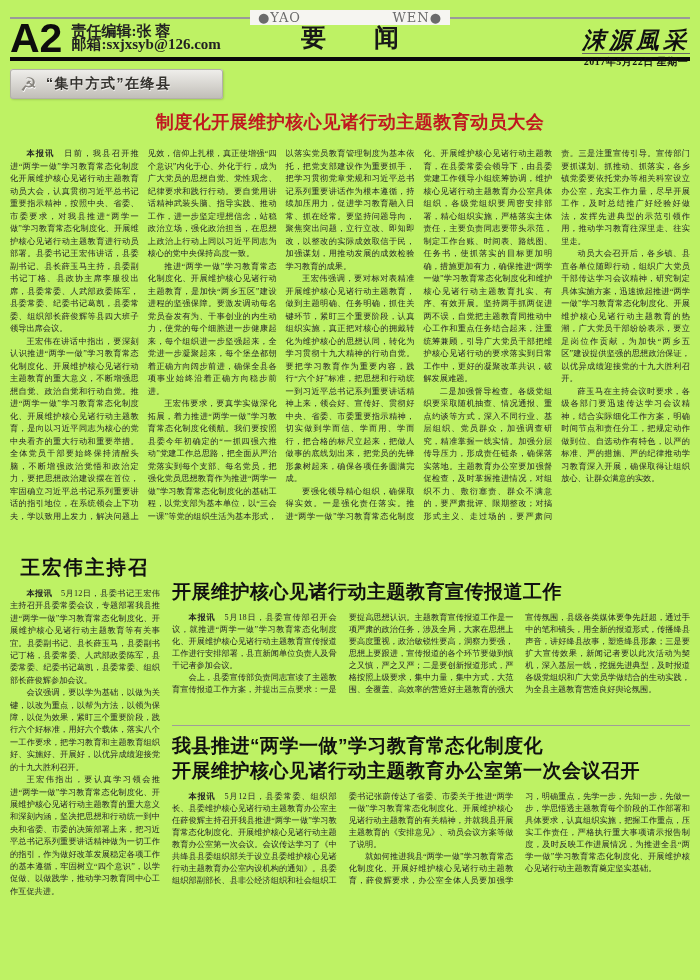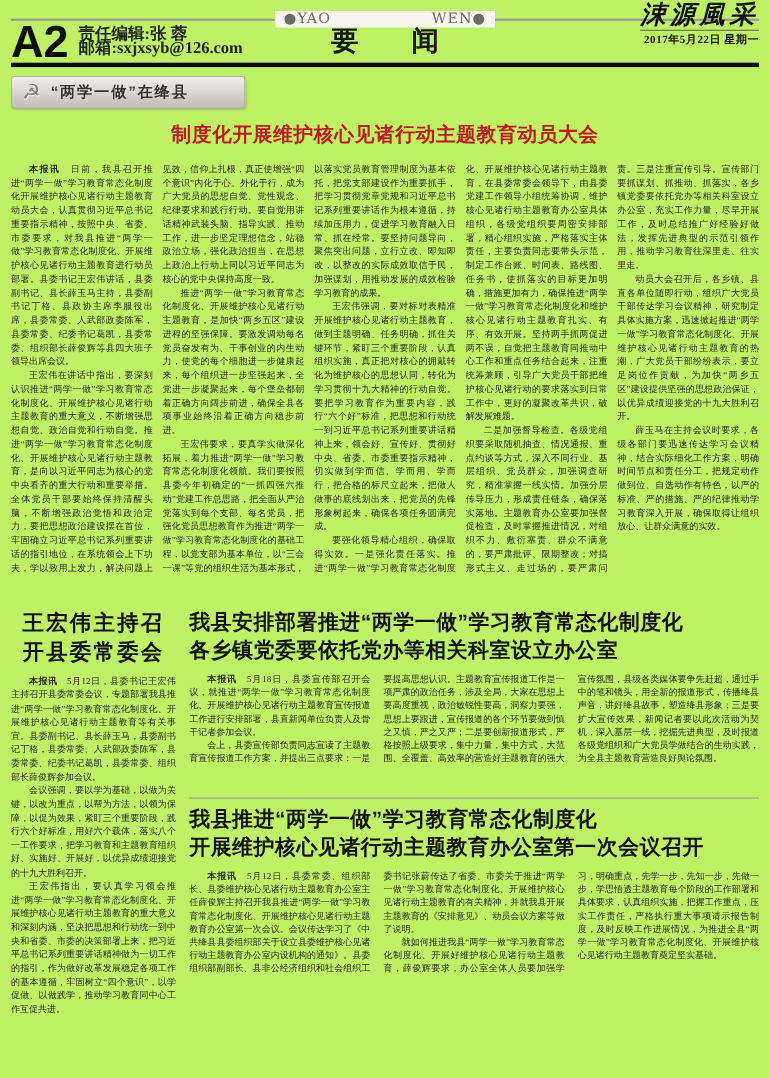--- a/index.html
+++ b/index.html
@@ -19,21 +19,21 @@
     font-family:"DejaVu Serif",serif;color:#6b6b6b;font-size:13px;letter-spacing:1px;
   }
   .cnlabel{
     position:absolute;top:24px;left:50%;transform:translateX(-50%);
     display:flex;gap:48px;font-size:25px;font-weight:bold;color:#181818;
     font-family:"Liberation Serif",serif;line-height:28px;
   }
   .pageno{position:absolute;left:0;top:23px;display:flex;gap:9px;align-items:center;}
   .pageno .no{font-family:"Liberation Sans",sans-serif;font-weight:bold;font-size:41px;line-height:30px;color:#0d0d0d;}
   .editor{font-size:15px;line-height:13px;font-weight:bold;color:#222;}
-  .masthead{position:absolute;right:0;top:2px;text-align:right;}
+  .masthead{position:absolute;right:0;top:28px;text-align:center;}
   .masthead .name{
     font-family:"DejaVu Serif",serif;font-style:italic;font-weight:bold;
     font-size:23px;line-height:24px;letter-spacing:4px;color:#101010;
   }
   .masthead .date{
     font-size:10px;font-weight:bold;letter-spacing:0.5px;color:#111;
     border-top:1.5px solid #666;margin-top:1px;padding-top:1px;
   }
   
   .badge{
@@ -109,21 +109,21 @@
       </span>
     </div>
     <div class="masthead">
       <div class="name">涑源風采</div>
       <div class="date">2017年5月22日 星期一</div>
     </div>
   </header>
 
   <div class="badge">
     <span class="emblem">☭</span>
-    <span class="label">“两学一做”在绛县</span>
+    <span class="label">“集中方式”在绛县</span>
   </div>
 
   <div class="lead-headline">
     <div class="hl2">制度化开展维护核心见诸行动主题教育动员大会</div>
   </div>
 
   <div class="main-body">
       <p><b>本报讯</b>　日前，我县召开推进“两学一做”学习教育常态化制度化开展维护核心见诸行动主题教育动员大会，认真贯彻习近平总书记重要指示精神，按照中央、省委、市委要求，对我县推进“两学一做”学习教育常态化制度化、开展维护核心见诸行动主题教育进行动员部署。县委书记王宏伟讲话，县委副书记、县长薛玉马主持，县委副书记丁格、县政协主席李服役出席，县委常委、人武部政委陈军，县委常委、纪委书记葛凯，县委常委、组织部长薛俊辉等县四大班子领导出席会议。</p>
       <p>王宏伟在讲话中指出，要深刻认识推进“两学一做”学习教育常态化制度化、开展维护核心见诸行动主题教育的重大意义，不断增强思想自觉、政治自觉和行动自觉。推进“两学一做”学习教育常态化制度化、开展维护核心见诸行动主题教育，是向以习近平同志为核心的党中央看齐的重大行动和重要举措。全体党员干部要始终保持清醒头脑，不断增强政治觉悟和政治定力，要把思想政治建设摆在首位，牢固确立习近平总书记系列重要讲话的指引地位，在系统领会上下功夫，学以致用上发力，解决问题上见效，信仰上扎根，真正使增强“四个意识”内化于心、外化于行，成为广大党员的思想自觉、党性观念、纪律要求和践行行动。要自觉用讲话精神武装头脑、指导实践、推动工作，进一步坚定理想信念，站稳政治立场，强化政治担当，在思想上政治上行动上同以习近平同志为核心的党中央保持高度一致。</p>
       <p>推进“两学一做”学习教育常态化制度化、开展维护核心见诸行动主题教育，是加快“两乡五区”建设进程的坚强保障。要激发调动每名党员奋发有为、干事创业的内生动力，使党的每个细胞进一步健康起来，每个组织进一步坚强起来，全党进一步凝聚起来，每个堡垒都朝着正确方向阔步前进，确保全县各项事业始终沿着正确方向稳步前进。</p>
@@ -133,35 +133,34 @@
       <p>二是加强督导检查。各级党组织要采取随机抽查、情况通报、重点约谈等方式，深入不同行业、基层组织、党员群众，加强调查研究，精准掌握一线实情。加强分层传导压力，形成责任链条，确保落实落地。主题教育办公室要加强督促检查，及时掌握推进情况，对组织不力、敷衍塞责、群众不满意的，要严肃批评、限期整改；对搞形式主义、走过场的，要严肃问责。三是注重宣传引导。宣传部门要抓谋划、抓推动、抓落实，各乡镇党委要依托党办等相关科室设立办公室，充实工作力量，尽早开展工作，及时总结推广好经验好做法，发挥先进典型的示范引领作用，推动学习教育往深里走、往实里走。</p>
       <p>动员大会召开后，各乡镇、县直各单位随即行动，组织广大党员干部传达学习会议精神，研究制定具体实施方案，迅速掀起推进“两学一做”学习教育常态化制度化、开展维护核心见诸行动主题教育的热潮，广大党员干部纷纷表示，要立足岗位作贡献，为加快“两乡五区”建设提供坚强的思想政治保证，以优异成绩迎接党的十九大胜利召开。</p>
       <p>薛玉马在主持会议时要求，各级各部门要迅速传达学习会议精神，结合实际细化工作方案，明确时间节点和责任分工，把规定动作做到位、自选动作有特色，以严的标准、严的措施、严的纪律推动学习教育深入开展，确保取得让组织放心、让群众满意的实效。</p>
     </div>
 
   <div class="bottom">
 
     <div class="left-art">
       <h2 class="h">
         <span>王宏伟主持召</span><br>
-        <span>开县委常委会</span>
       </h2>
       <div class="body">
           <p><b>本报讯</b>　5月12日，县委书记王宏伟主持召开县委常委会议，专题部署我县推进“两学一做”学习教育常态化制度化、开展维护核心见诸行动主题教育等有关事宜。县委副书记、县长薛玉马，县委副书记丁格，县委常委、人武部政委陈军，县委常委、纪委书记葛凯，县委常委、组织部长薛俊辉参加会议。</p>
           <p>会议强调，要以学为基础，以做为关键，以改为重点，以帮为方法，以领为保障，以促为效果，紧盯三个重要阶段，践行六个好标准，用好六个载体，落实八个一工作要求，把学习教育和主题教育组织好、实施好、开展好，以优异成绩迎接党的十九大胜利召开。</p>
           <p>王宏伟指出，要认真学习领会推进“两学一做”学习教育常态化制度化、开展维护核心见诸行动主题教育的重大意义和深刻内涵，坚决把思想和行动统一到中央和省委、市委的决策部署上来，把习近平总书记系列重要讲话精神做为一切工作的指引，作为做好改革发展稳定各项工作的基本遵循，牢固树立“四个意识”，以学促做、以做践学，推动学习教育同中心工作互促共进。</p>
         </div>
     </div>
 
     <div class="right-col">
 
       <div class="art">
         <h3 class="art-h">
-          <span>我县安排部署推进“两学一做”学习教育常态化制度化</span><br>
-          <span>各乡镇党委要依托党办等相关科室设立办公室</span>
+          <br>
+          <span>开展维护核心见诸行动主题教育宣传报道工作</span>
         </h3>
         <div class="mid-body">
             <p><b>本报讯</b>　5月18日，县委宣传部召开会议，就推进“两学一做”学习教育常态化制度化、开展维护核心见诸行动主题教育宣传报道工作进行安排部署，县直新闻单位负责人及骨干记者参加会议。</p>
             <p>会上，县委宣传部负责同志宣读了主题教育宣传报道工作方案，并提出三点要求：一是要提高思想认识。主题教育宣传报道工作是一项严肃的政治任务，涉及全局，大家在思想上要高度重视，政治敏锐性要高，洞察力要强，思想上要跟进，宣传报道的各个环节要做到慎之又慎，严之又严；二是要创新报道形式，严格按照上级要求，集中力量，集中方式，大范围、全覆盖、高效率的营造好主题教育的强大宣传氛围，县级各类媒体要争先赶超，通过手中的笔和镜头，用全新的报道形式，传播绛县声音，讲好绛县故事，塑造绛县形象；三是要扩大宣传效果，新闻记者要以此次活动为契机，深入基层一线，挖掘先进典型，及时报道各级党组织和广大党员学做结合的生动实践，为全县主题教育营造良好舆论氛围。</p>
           </div>
       </div>
 
       <hr class="divider">
 
       <div class="art">

